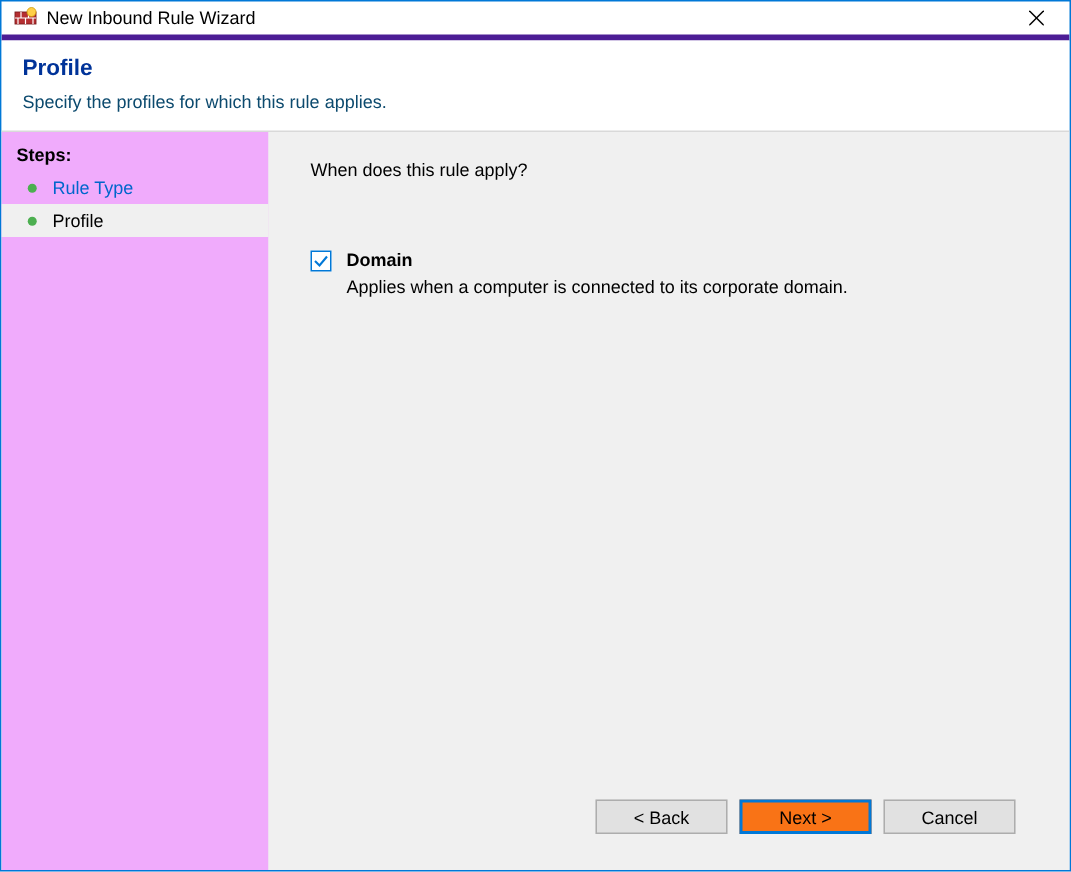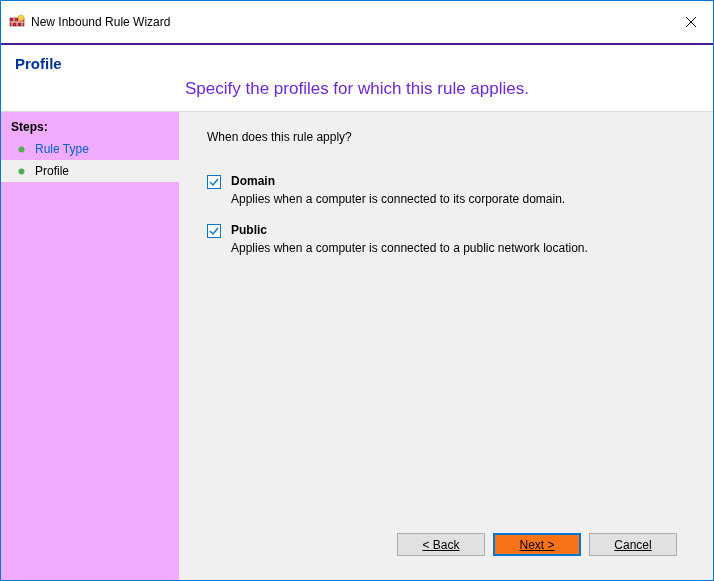--- a/index.html
+++ b/index.html
@@ -9,42 +9,42 @@
     font-size: 12px;
     color:#000;
     background:#fff;
     width:714px; height:581px;
     border:1px solid #0078d7;
     display:flex; flex-direction:column;
     overflow:hidden;
   }
   
   .titlebar {
-    height:44px;
+    height:26px;
     display:flex; align-items:center;
     padding:0 0 0 8px;
-    border-bottom:2px solid #4c1d95;
+    border-bottom:4px solid #4c1d95;
   }
   .titlebar .app-icon { width:16px; height:16px; margin-right:6px; }
   .titlebar .title { flex:0 0 auto; font-size:12px; color:#000; }
   .titlebar .spacer { flex:1; }
   .titlebar .close {
     width:45px; height:30px;
     display:flex; align-items:center; justify-content:center;
     font-size:13px; color:#000;
   }
 
   
   .header {
     padding:10px 14px 12px 14px;
     border-bottom:1px solid #d9d9d9;
     background:#fff;
   }
   .header h1 { margin:0 0 7px 0; font-size:15px; font-weight:bold; color:#003399; }
-  .header .sub { font-size:17px; color:#6d28d9;text-align:center; }
+  .header .sub { font-size:12px; color:#0c4a6e; }
 
   
   .body {
     flex:1;
     display:flex;
     min-height:0;
     background:#f0f0f0;
   }
   .sidebar {
     width:178px;
@@ -75,20 +75,21 @@
   .main {
     flex:1;
     background:#f0f0f0;
     padding:14px 20px 10px 28px;
     display:flex; flex-direction:column;
   }
   .question { font-size:12px; margin:4px 0 30px 0; }
   .opt {
     display:flex; align-items:flex-start;
     margin-bottom:16px;
+    margin-top:16px;
   }
   .opt .cb {
     width:14px; height:14px;
     border:1px solid #0078d7;
     margin:1px 10px 0 0;
     display:flex; align-items:center; justify-content:center;
     background:#fff;
     flex-shrink:0;
   }
   .opt .cb svg { display:block; }
@@ -102,21 +103,20 @@
     padding:10px 16px 14px 0;
   }
   .btn {
     width:88px; height:23px;
     font-size:12px;
     background:#e1e1e1;
     border:1px solid #adadad;
     display:flex; align-items:center; justify-content:center;
     cursor:pointer;
     font-family:inherit;
-    text-decoration:underline;
   }
   .btn.primary {
     border:2px solid #0078d7;
     background:#f97316;
   }
 </style>
 </head>
 <body>
 
 <div class="titlebar">
@@ -178,31 +178,20 @@
           <div class="cb">
             <svg width="12" height="12" viewBox="0 0 12 12">
               <polyline points="2,6 5,9 10,3" fill="none" stroke="#0078d7" stroke-width="1.4"></polyline>
             </svg>
           </div>
           <div class="txt">
             <div class="name">Domain</div>
             <div class="desc">Applies when a computer is connected to its corporate domain.</div>
           </div>
         </div>
-        <div class="opt">
-          <div class="cb">
-            <svg width="12" height="12" viewBox="0 0 12 12">
-              <polyline points="2,6 5,9 10,3" fill="none" stroke="#0078d7" stroke-width="1.4"></polyline>
-            </svg>
-          </div>
-          <div class="txt">
-            <div class="name">Public</div>
-            <div class="desc">Applies when a computer is connected to a public network location.</div>
-          </div>
-        </div>
       </div>
     <div style="flex:1"></div>
     <div class="button-row">
       <button class="btn">&lt; Back</button>
       <button class="btn primary">Next &gt;</button>
       <button class="btn">Cancel</button>
     </div>
   </div>
 </div>
 

